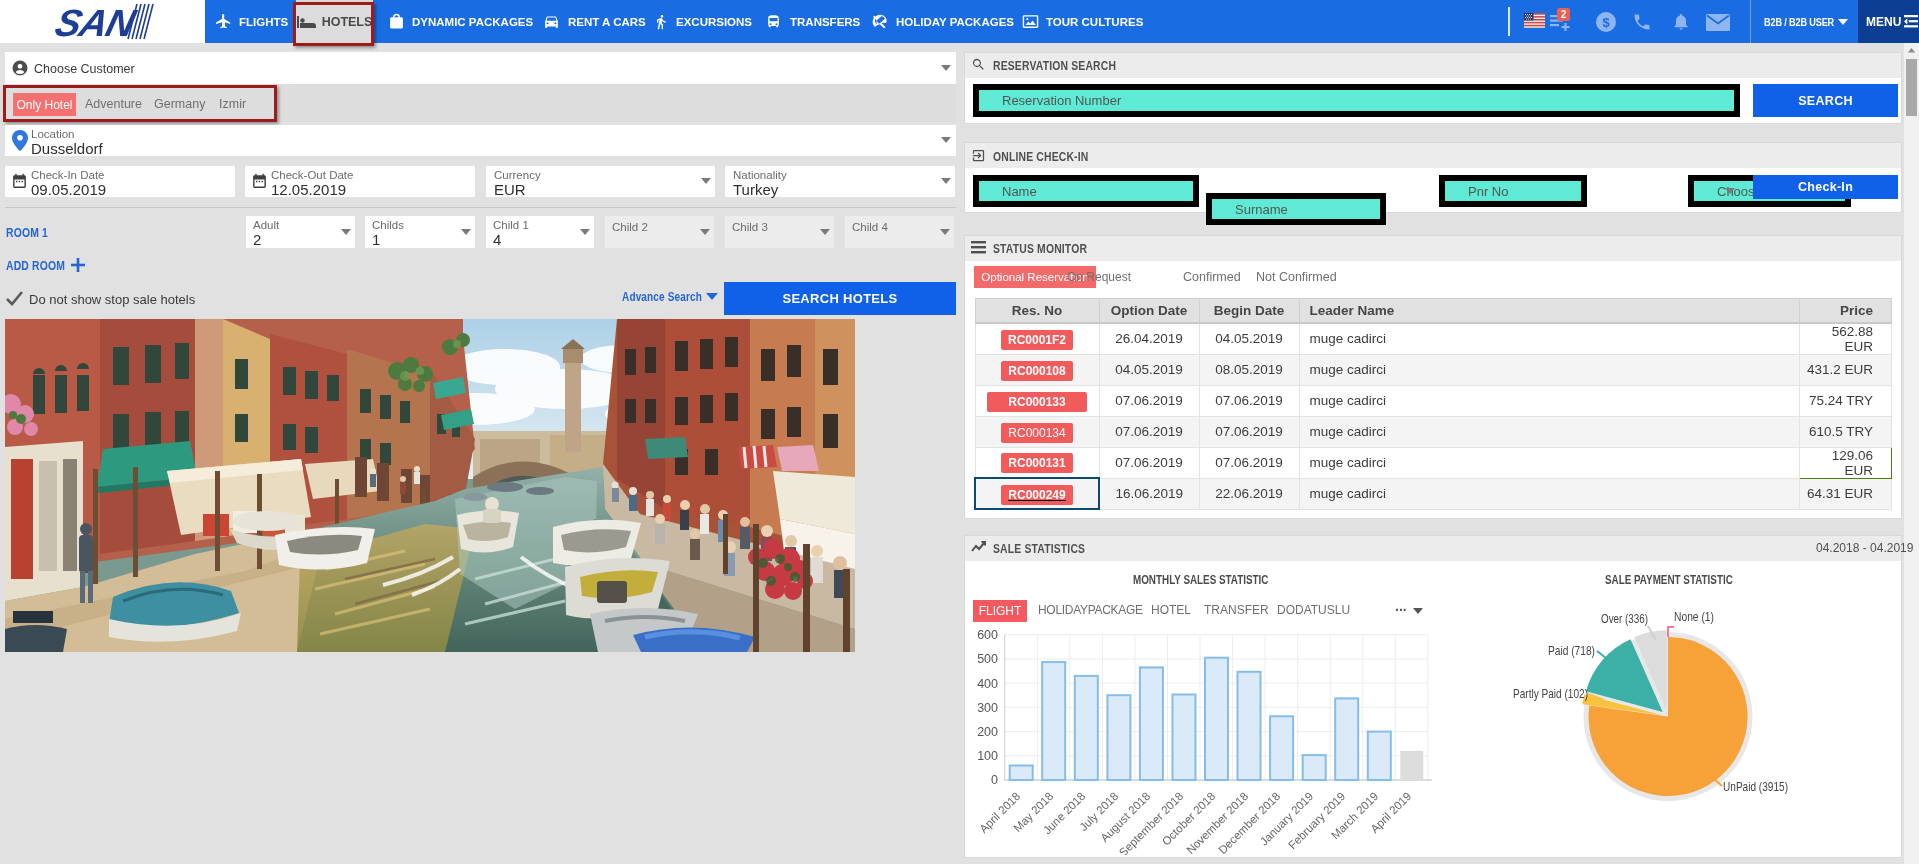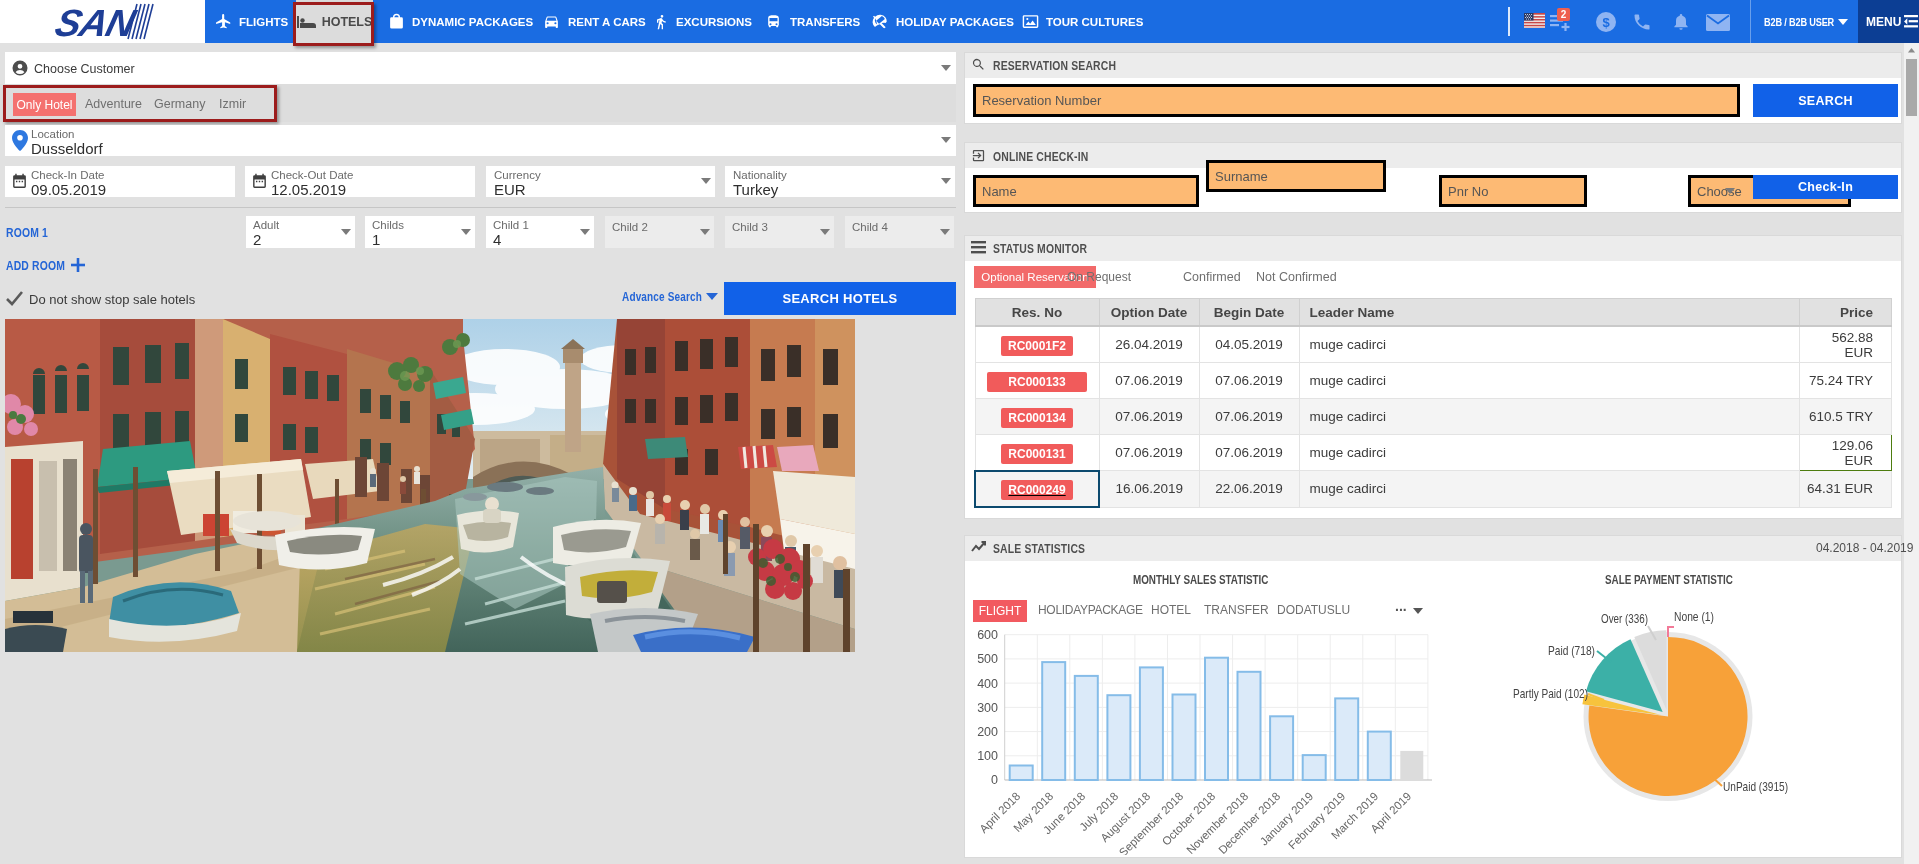--- a/index.html
+++ b/index.html
@@ -28,22 +28,22 @@
 .bluebtn { position:absolute; background:#1161e8; color:#fff; font-weight:bold;
   display:flex; align-items:center; justify-content:center; font-size:13px; letter-spacing:0.3px; }
 .ddfield { position:absolute; background:#fff; }
 .ddfield.dis { background:#ececec; }
 .tabred { position:absolute; background:#f4716f; color:#fff; font-size:13px;
   display:flex; align-items:center; justify-content:center; white-space:nowrap; }
 .tabplain { position:absolute; color:#6f6f6f; font-size:13.5px; white-space:nowrap; }
 
 .card { position:absolute; left:964px; width:938px; background:#fff; border:1px solid #d9d9d9; }
 .cardtitle { position:absolute; font-size:13px; font-weight:bold; color:#4f4f4f; letter-spacing:0.2px; transform:scaleX(0.8); transform-origin:left center; white-space:nowrap; }
-.input { position:absolute; background:#fdba74; border:3px solid #000000; color:#555;
-  font-size:13px; display:flex; align-items:center; padding-left:6px; }
+.input { position:absolute; background:#5eead4; border:6px solid #000000; color:#555;
+  font-size:13px; display:flex; align-items:center; padding-left:23px; }
 th,td { font-weight:normal; }
 </style>
 </head>
 <body>
 
 <div id="nav"></div>
 <div id="logo">
   <svg width="205" height="43" viewBox="0 0 205 43">
     <g transform="skewX(-14)" fill="#1e3e96">
       <text x="62" y="36" font-family="Liberation Sans, sans-serif" font-weight="bold" font-style="italic" font-size="38" letter-spacing="-1">SAN</text>
@@ -509,21 +509,21 @@
 <div class="input" style="left:973px; top:84px; width:767px; height:33px;">Reservation Number</div>
 <div class="bluebtn" style="left:1753px; top:84px; width:145px; height:33px; font-size:12.5px;">SEARCH</div>
 
 <div class="card" style="top:142px; height:71px;"></div>
 <div class="abs" style="left:965px; top:143px; width:936px; height:25px; background:#ececec;"></div>
 <svg class="abs" style="left:971px; top:148px;" width="15" height="15" viewBox="0 0 24 24">
   <path fill="#4f4f4f" d="M19 3H5a2 2 0 0 0-2 2v4h2V5h14v14H5v-4H3v4a2 2 0 0 0 2 2h14a2 2 0 0 0 2-2V5a2 2 0 0 0-2-2zm-8.5 12.5 1.4 1.4L16.8 12l-4.9-4.9-1.4 1.4 2.5 2.5H3v2h9.9z"></path>
 </svg>
 <div class="cardtitle" style="left:993px; top:149px;">ONLINE CHECK-IN</div>
 <div class="input" style="left:973px; top:175px; width:226px; height:32px;">Name</div>
-<div class="input" style="left:1206px; top:160px; width:180px; height:32px;">Surname</div>
+<div class="input" style="left:1206px; top:193px; width:180px; height:32px;">Surname</div>
 <div class="input" style="left:1439px; top:175px; width:148px; height:32px;">Pnr No</div>
 <div class="input" style="left:1688px; top:175px; width:163px; height:32px;">Choose</div>
 <div class="caret" style="left:1725px; top:188px;"></div>
 <div class="bluebtn" style="left:1753px; top:175px; width:145px; height:24px; font-size:12.5px;">Check-In</div>
 
 <div class="card" style="top:235px; height:284px;"></div>
 <div class="abs" style="left:965px; top:236px; width:936px; height:25px; background:#ececec;"></div>
 <svg class="abs" style="left:971px; top:241px;" width="15" height="13" viewBox="0 0 15 13">
   <g fill="#4f4f4f">
       <rect x="0" y="0" width="15" height="2.4"></rect>
@@ -546,29 +546,36 @@
   <th style="width:500px; text-align:left; padding-left:10px; font-size:13.5px; font-weight:bold; color:#464646; border:1px solid #d0d0d0; border-bottom:2px solid #c9c9c9;">Leader Name</th>
   <th style="text-align:right; padding-right:18px; font-size:13.5px; font-weight:bold; color:#464646; border:1px solid #d0d0d0; border-bottom:2px solid #c9c9c9;">Price</th>
 </tr>
 <tr style="background:#fff; height:31px;">
   <td style="text-align:center; border:1px solid #e3e3e3;"><span style="background:#f15b5b; color:#fff; font-size:12px; font-weight:bold; padding:3px 7px; border-radius:2px;">RC0001F2</span></td>
   <td style="text-align:center; font-size:13.5px; color:#3c3c3c; border:1px solid #e3e3e3;">26.04.2019</td>
   <td style="text-align:center; font-size:13.5px; color:#3c3c3c; border:1px solid #e3e3e3;">04.05.2019</td>
   <td style="padding-left:10px; font-size:13.5px; color:#3c3c3c; border:1px solid #e3e3e3;">muge cadirci</td>
   <td style="text-align:right; padding-right:18px; font-size:13.5px; color:#3c3c3c; border:1px solid #e3e3e3;">562.88 EUR</td>
 </tr>
+<tr style="background:#f4f4f4; height:31px;">
+  <td style="text-align:center; border:1px solid #e3e3e3;"><span style="background:#f15b5b; color:#fff; font-size:12px; font-weight:bold; padding:3px 7px; border-radius:2px;">RC000108</span></td>
+  <td style="text-align:center; font-size:13.5px; color:#3c3c3c; border:1px solid #e3e3e3;">04.05.2019</td>
+  <td style="text-align:center; font-size:13.5px; color:#3c3c3c; border:1px solid #e3e3e3;">08.05.2019</td>
+  <td style="padding-left:10px; font-size:13.5px; color:#3c3c3c; border:1px solid #e3e3e3;">muge cadirci</td>
+  <td style="text-align:right; padding-right:18px; font-size:13.5px; color:#3c3c3c; border:1px solid #e3e3e3;">431.2 EUR</td>
+</tr>
 <tr style="background:#fff; height:31px;">
   <td style="text-align:center; border:1px solid #e3e3e3;"><span style="background:#f15b5b; color:#fff; font-size:12px; font-weight:bold; padding:3px 21px; border-radius:2px;">RC000133</span></td>
   <td style="text-align:center; font-size:13.5px; color:#3c3c3c; border:1px solid #e3e3e3;">07.06.2019</td>
   <td style="text-align:center; font-size:13.5px; color:#3c3c3c; border:1px solid #e3e3e3;">07.06.2019</td>
   <td style="padding-left:10px; font-size:13.5px; color:#3c3c3c; border:1px solid #e3e3e3;">muge cadirci</td>
   <td style="text-align:right; padding-right:18px; font-size:13.5px; color:#3c3c3c; border:1px solid #e3e3e3;">75.24 TRY</td>
 </tr>
 <tr style="background:#f4f4f4; height:31px;">
-  <td style="text-align:center; border:1px solid #e3e3e3;"><span style="background:#f15b5b; color:#fff; font-size:12px; font-weight:bold; padding:3px 7px; border-radius:2px;">RC000134</span></td>
+  <td style="text-align:center; border:1px solid #e3e3e3;"><span style="background:#f15b5b; color:#fff; font-size:12px; font-weight:normal; padding:3px 7px; border-radius:2px;">RC000134</span></td>
   <td style="text-align:center; font-size:13.5px; color:#3c3c3c; border:1px solid #e3e3e3;">07.06.2019</td>
   <td style="text-align:center; font-size:13.5px; color:#3c3c3c; border:1px solid #e3e3e3;">07.06.2019</td>
   <td style="padding-left:10px; font-size:13.5px; color:#3c3c3c; border:1px solid #e3e3e3;">muge cadirci</td>
   <td style="text-align:right; padding-right:18px; font-size:13.5px; color:#3c3c3c; border:1px solid #e3e3e3;">610.5 TRY</td>
 </tr>
 <tr style="background:#fff; height:31px;">
   <td style="text-align:center; border:1px solid #e3e3e3;"><span style="background:#f15b5b; color:#fff; font-size:12px; font-weight:bold; padding:3px 7px; border-radius:2px;">RC000131</span></td>
   <td style="text-align:center; font-size:13.5px; color:#3c3c3c; border:1px solid #e3e3e3;">07.06.2019</td>
   <td style="text-align:center; font-size:13.5px; color:#3c3c3c; border:1px solid #e3e3e3;">07.06.2019</td>
   <td style="padding-left:10px; font-size:13.5px; color:#3c3c3c; border:1px solid #e3e3e3;">muge cadirci</td>

